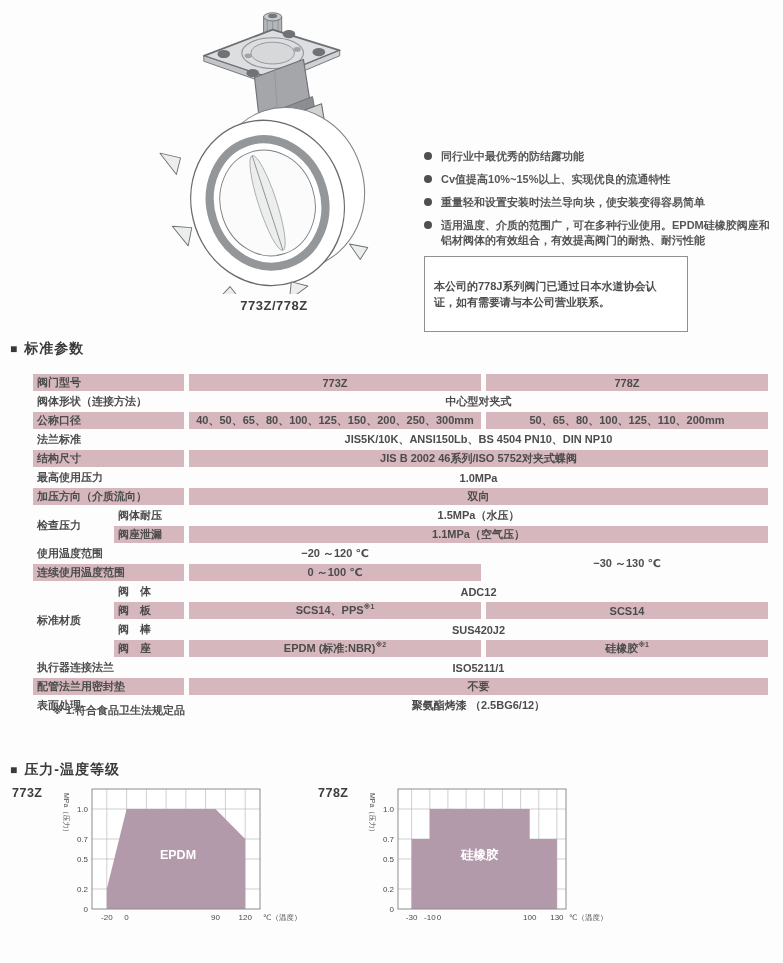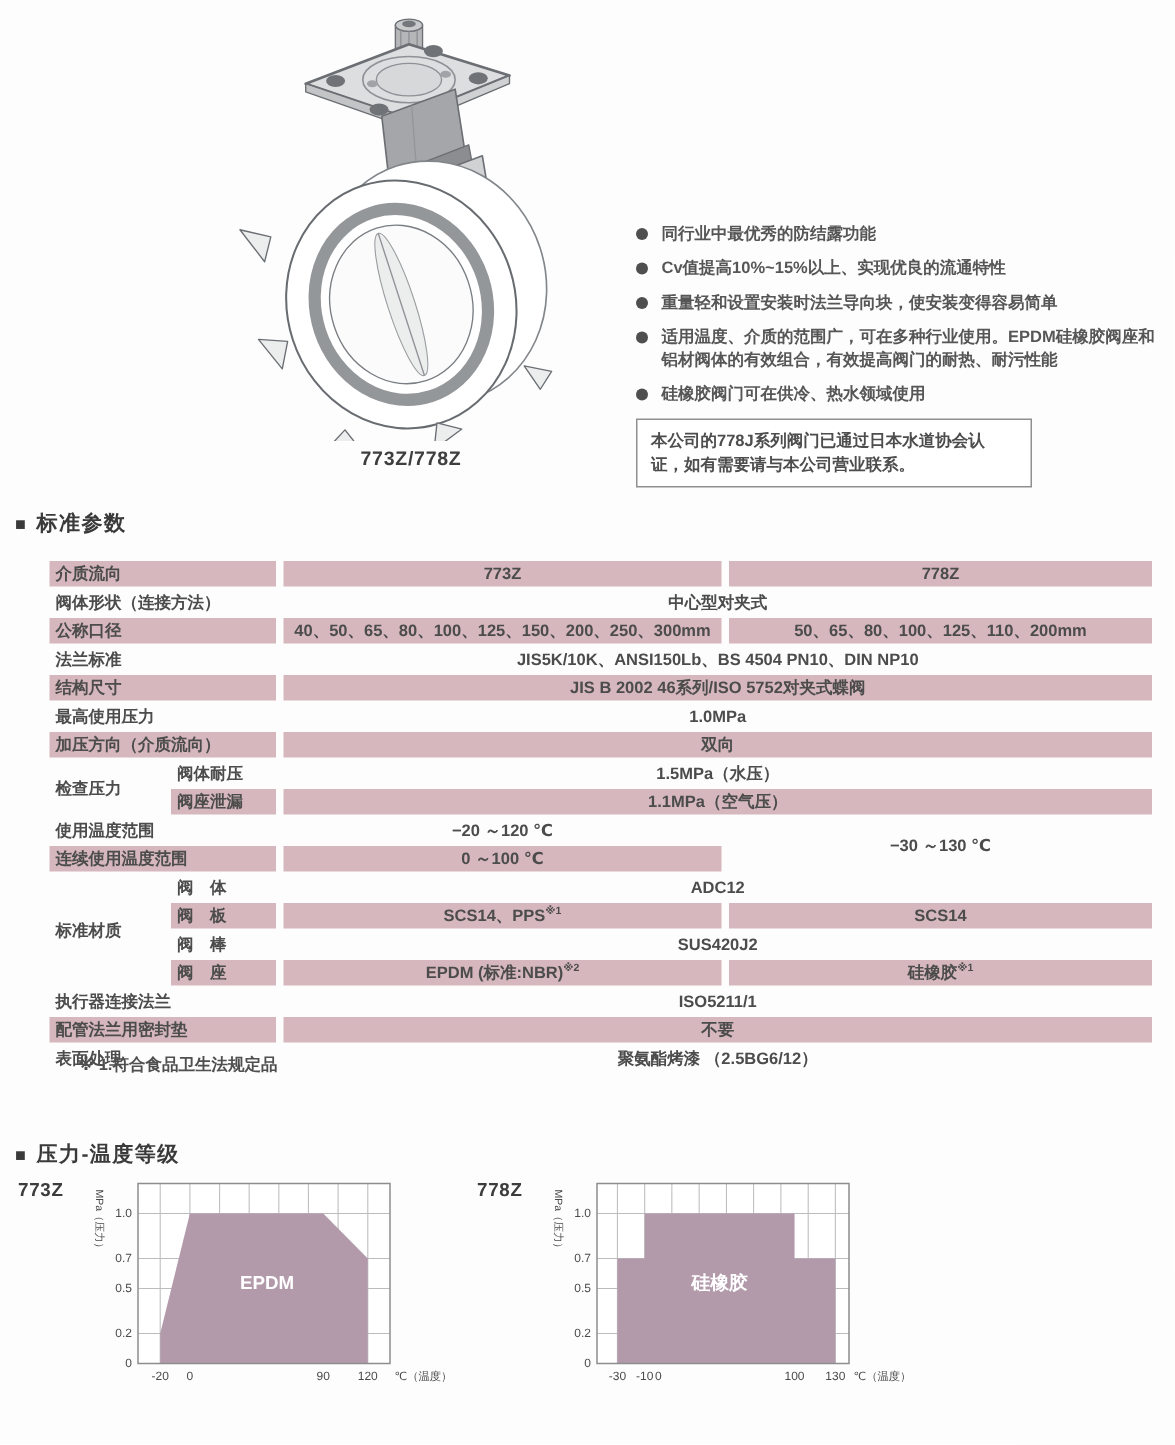--- a/index.html
+++ b/index.html
@@ -9,21 +9,21 @@
   
   .valve-fig{position:absolute;left:158px;top:6px;width:232px;}
   .valve-fig svg{display:block;width:232px;height:288px;}
   .valve-caption{margin-top:4px;text-align:center;font-size:13px;font-weight:bold;color:#3e3e3e;letter-spacing:.5px;}
 
   
   .features{position:absolute;left:424px;top:121px;width:352px;margin-top:28px;}
   .feature-item{position:relative;padding-left:17px;font-size:11px;line-height:15px;
                 margin-bottom:8px;color:#565656;font-weight:bold;}
   .bullet{position:absolute;left:0;top:3px;width:8px;height:8px;border-radius:50%;background:#4f4f4f;}
-  .notice-box{margin-top:8px;border:1.5px solid #8f8f8f;background:#fff;padding:6px 9px;width:244px;
+  .notice-box{margin-top:8px;border:1.5px solid #8f8f8f;background:#fff;padding:21px 9px;width:244px;
               font-size:11px;line-height:16px;font-weight:bold;color:#4d4d4d;}
 
   
   .section-title{position:absolute;left:10px;font-size:14px;font-weight:bold;color:#3a3a3a;letter-spacing:1px;}
   .section-title .sq{font-size:12px;margin-right:6px;color:#3a3a3a;}
   #sec-params{top:340px;}
   #sec-presstemp{top:761px;}
 
   
   table.spec{position:absolute;left:28px;top:372px;border-collapse:separate;border-spacing:5px 2px;table-layout:fixed;}
@@ -101,39 +101,38 @@
     </svg>
     <div class="valve-caption">773Z/778Z</div>
   </div>
 
   <div class="features">
     <div id="feature-items">
         <div class="feature-item"><span class="bullet"></span><span>同行业中最优秀的防结露功能</span></div>
         <div class="feature-item"><span class="bullet"></span><span>Cv值提高10%~15%以上、实现优良的流通特性</span></div>
         <div class="feature-item"><span class="bullet"></span><span>重量轻和设置安装时法兰导向块，使安装变得容易简单</span></div>
         <div class="feature-item"><span class="bullet"></span><span>适用温度、介质的范围广，可在多种行业使用。EPDM硅橡胶阀座和铝材阀体的有效组合，有效提高阀门的耐热、耐污性能</span></div>
-        <div class="feature-item"><span class="bullet"></span><span>硅橡胶阀门可在供冷、热水领域使用</span></div>
       </div>
     <div class="notice-box">本公司的778J系列阀门已通过日本水道协会认证，如有需要请与本公司营业联系。</div>
   </div>
 
   <div class="section-title" id="sec-params">
     <span class="sq">■</span><span>标准参数</span>
   </div>
 
   <table class="spec">
     <colgroup>
       <col style="width:76px">
         <col style="width:70px">
         <col style="width:292px">
         <col style="width:282px">
     </colgroup>
     <tbody>
         <tr>
-          <td colspan="2" class="pink lab">介质流向</td>
+          <td colspan="2" class="pink lab">阀门型号</td>
           <td class="pink val">773Z</td>
           <td class="pink val">778Z</td>
         </tr>
         <tr>
           <td colspan="2" class="lab">阀体形状（连接方法）</td>
           <td colspan="2" class="val">中心型对夹式</td>
         </tr>
         <tr>
           <td colspan="2" class="pink lab">公称口径</td>
           <td class="pink val">40、50、65、80、100、125、150、200、250、300mm</td>

